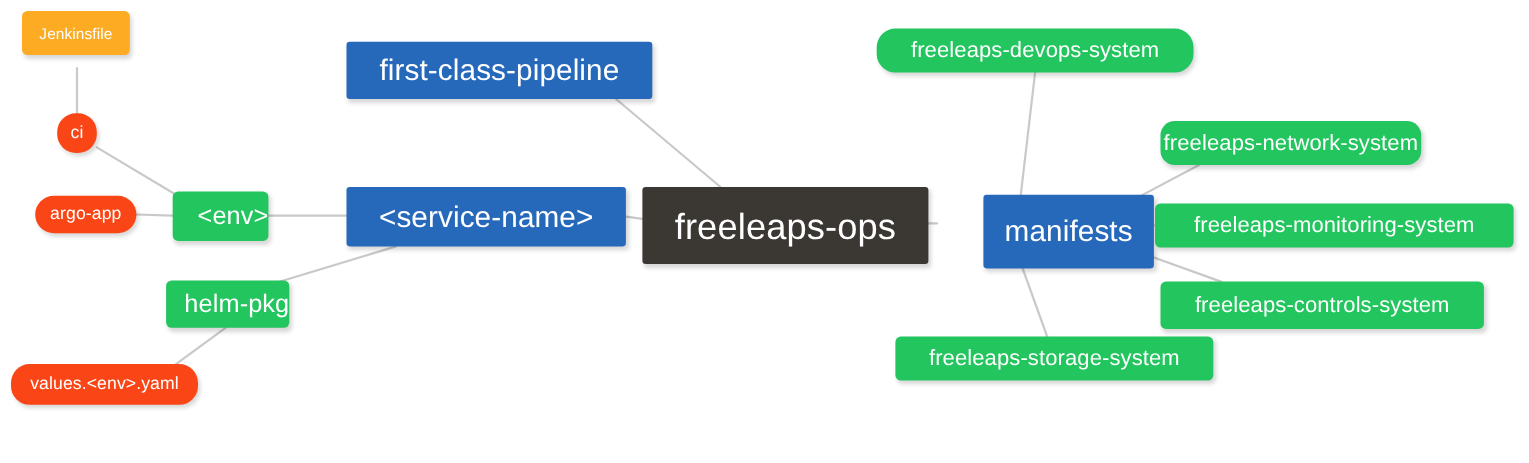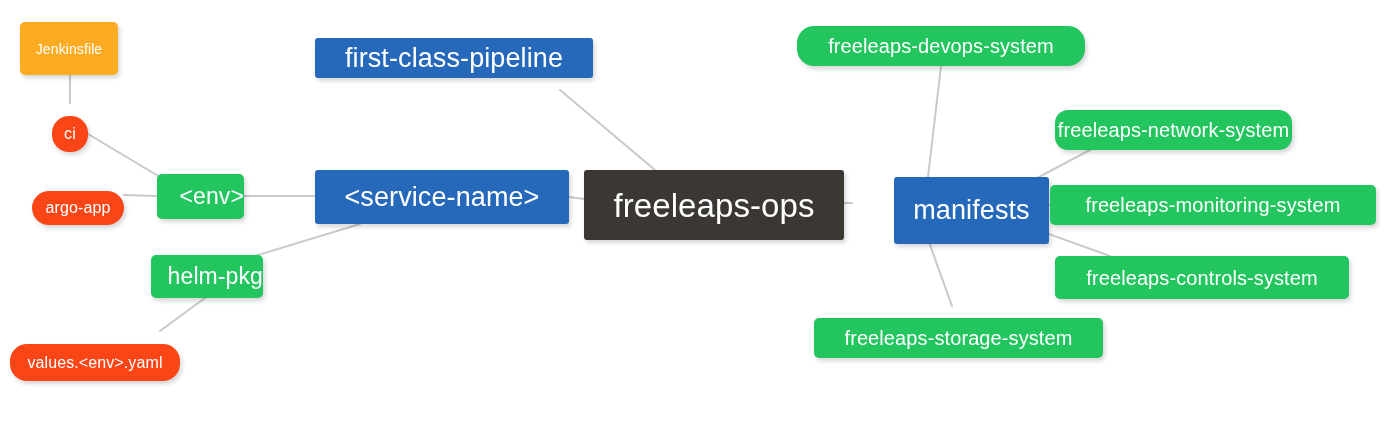--- a/index.html
+++ b/index.html
@@ -34,21 +34,21 @@
     color: #ffffff;
     white-space: nowrap;
     border-radius: 4px;
     box-shadow: 2px 3px 4px rgba(0,0,0,0.16);
     line-height: 1;
     letter-spacing: 0.1px;
   }
   .n-root   { background: #3b3733; border-radius: 3px; }
   .n-blue   { background: #2669bb; border-radius: 3px; }
   .n-green  { background: #22c55e; border-radius: 5px; }
-  .n-red    { background: #fa4616; border-radius: 17px; margin-top: 13px; }
+  .n-red    { background: #fa4616; border-radius: 17px; }
   .n-orange { background: #fcab22; border-radius: 5px; }
 
   .sz-root    { font-size: 33px; }
   .sz-major   { font-size: 27px; }
   .sz-mid     { font-size: 23px; justify-content: flex-end; }
   .sz-leaf    { font-size: 20px; }
   .sz-small   { font-size: 16px; }
   .sz-tiny    { font-size: 14px; }
 </style>
 </head>
@@ -65,59 +65,59 @@
       <line x1="569" y1="197" x2="584" y2="199" stroke="#c9c9c9" stroke-width="2" stroke-linecap="round"></line>
       <line x1="560" y1="90" x2="655" y2="170" stroke="#c9c9c9" stroke-width="2" stroke-linecap="round"></line>
       <line x1="844" y1="203" x2="852" y2="203" stroke="#c9c9c9" stroke-width="2" stroke-linecap="round"></line>
       <line x1="928" y1="177" x2="941" y2="66" stroke="#c9c9c9" stroke-width="2" stroke-linecap="round"></line>
       <line x1="1007" y1="194" x2="1090" y2="150" stroke="#c9c9c9" stroke-width="2" stroke-linecap="round"></line>
       <line x1="1007" y1="205" x2="1050" y2="205" stroke="#c9c9c9" stroke-width="2" stroke-linecap="round"></line>
       <line x1="1007" y1="219" x2="1110" y2="256" stroke="#c9c9c9" stroke-width="2" stroke-linecap="round"></line>
       <line x1="925" y1="231" x2="952" y2="306" stroke="#c9c9c9" stroke-width="2" stroke-linecap="round"></line>
     </svg>
   <div id="node-layer">
-      <div class="node n-orange sz-tiny" style="left: 20px; top: 22px; width: 98px; height: 53px;">
+      <div class="node n-orange sz-tiny" style="left: 20px; top: 10px; width: 98px; height: 40px;">
         <span>Jenkinsfile</span>
       </div>
       <div class="node n-red sz-small" style="left: 52px; top: 103px; width: 36px; height: 36px;">
         <span>ci</span>
       </div>
       <div class="node n-red sz-small" style="left: 32px; top: 178px; width: 92px; height: 34px;">
         <span>argo-app</span>
       </div>
       <div class="node n-red sz-small" style="left: 10px; top: 331px; width: 170px; height: 37px;">
         <span>values.&lt;env&gt;.yaml</span>
       </div>
       <div class="node n-green sz-mid" style="left: 151px; top: 255px; width: 112px; height: 43px;">
         <span>helm-pkg</span>
       </div>
       <div class="node n-green sz-mid" style="left: 157px; top: 174px; width: 87px; height: 45px;">
         <span>&lt;env&gt;</span>
       </div>
       <div class="node n-blue sz-major" style="left: 315px; top: 170px; width: 254px; height: 54px; justify-content: center;">
         <span>&lt;service-name&gt;</span>
       </div>
-      <div class="node n-blue sz-major" style="left: 315px; top: 38px; width: 278px; height: 40px;">
+      <div class="node n-blue sz-major" style="left: 315px; top: 38px; width: 278px; height: 52px;">
         <span>first-class-pipeline</span>
       </div>
       <div class="node n-root sz-root" style="left: 584px; top: 170px; width: 260px; height: 70px;">
         <span>freeleaps-ops</span>
       </div>
       <div class="node n-blue sz-major" style="left: 878px; top: 177px; width: 155px; height: 67px; margin-left: 16px;">
         <span>manifests</span>
       </div>
       <div class="node n-green sz-leaf" style="left: 797px; top: 26px; width: 288px; height: 40px; border-radius: 17px;">
         <span>freeleaps-devops-system</span>
       </div>
       <div class="node n-green sz-leaf" style="left: 1055px; top: 110px; width: 237px; height: 40px; border-radius: 13px;">
         <span>freeleaps-network-system</span>
       </div>
       <div class="node n-green sz-leaf" style="left: 1050px; top: 185px; width: 326px; height: 40px;">
         <span>freeleaps-monitoring-system</span>
       </div>
       <div class="node n-green sz-leaf" style="left: 1055px; top: 256px; width: 294px; height: 43px;">
         <span>freeleaps-controls-system</span>
       </div>
-      <div class="node n-green sz-leaf" style="left: 814px; top: 318px; width: 289px; height: 40px;">
+      <div class="node n-green sz-leaf" style="left: 814px; top: 306px; width: 289px; height: 40px;">
         <span>freeleaps-storage-system</span>
       </div>
     </div>
 </div>
 
 </body></html>

